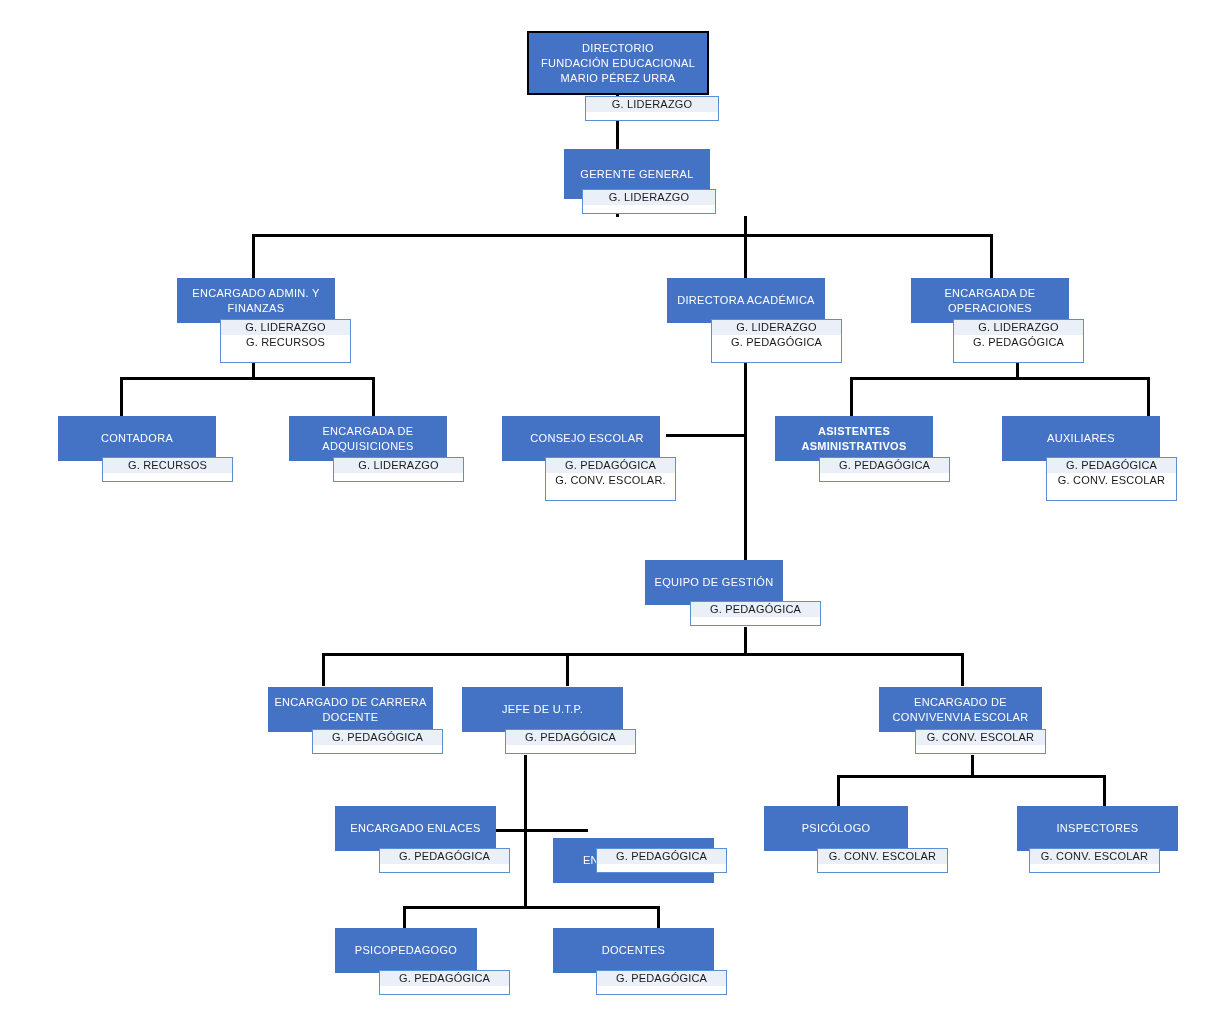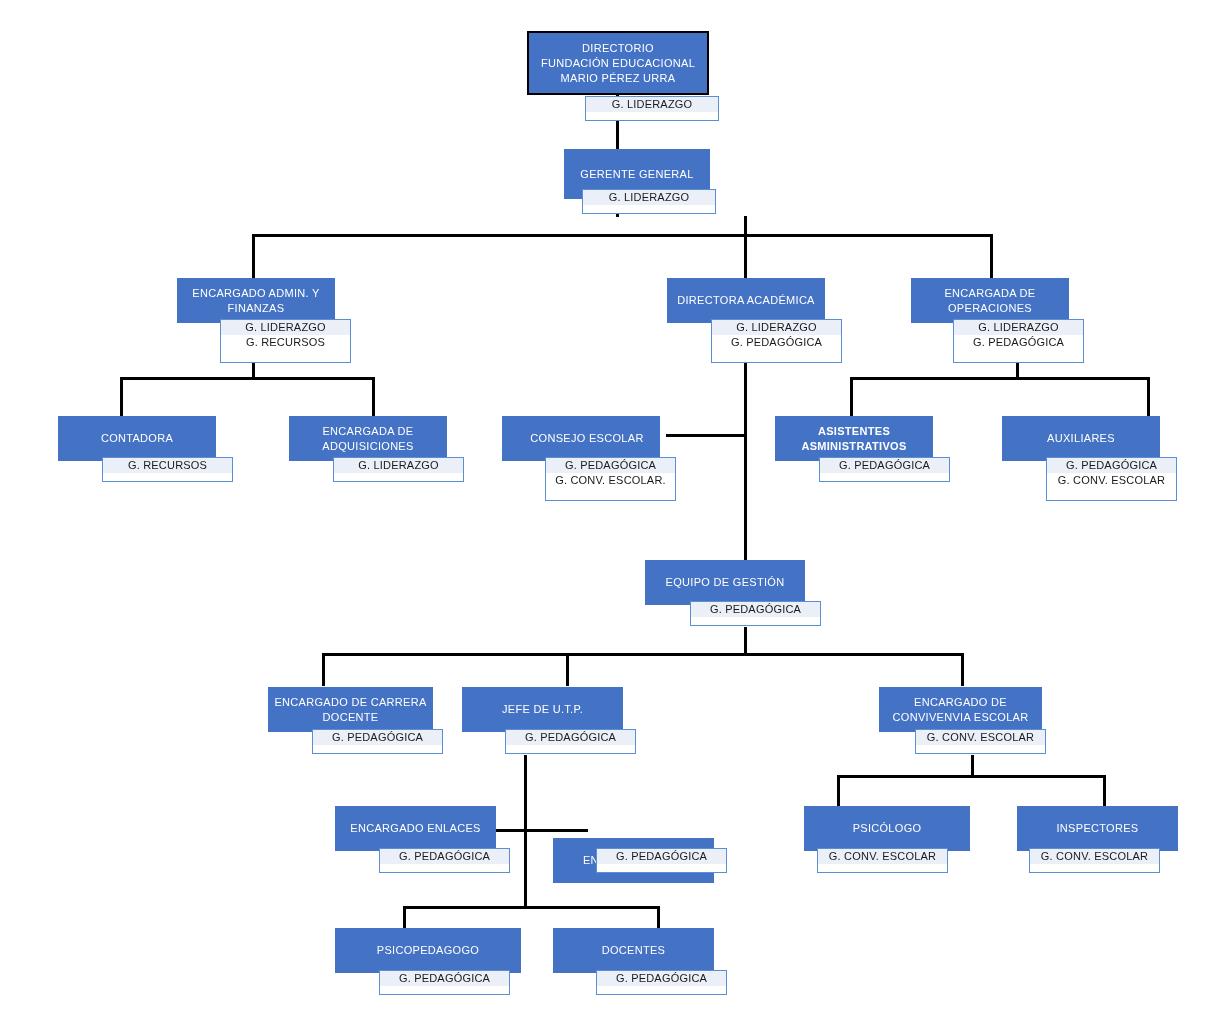--- a/index.html
+++ b/index.html
@@ -198,21 +198,21 @@
   </div>
 
   <div class="node" style="left:1002px; top:416px; width:158px; height:45px;">
     <span class="node-title">AUXILIARES</span>
   </div>
   <div class="tagbox" style="left:1046px; top:457px; width:131px; height:44px;">
     <div class="tag-line shaded">G. PEDAGÓGICA</div>
     <div class="tag-line plain">G. CONV. ESCOLAR</div>
   </div>
 
-  <div class="node" style="left:645px; top:560px; width:160px; height:45px;">
+  <div class="node" style="left:645px; top:560px; width:138px; height:45px;">
     <span class="node-title">EQUIPO DE GESTIÓN</span>
   </div>
   <div class="tagbox" style="left:690px; top:601px; width:131px; height:25px;">
     <div class="tag-line shaded">G. PEDAGÓGICA</div>
   </div>
 
   <div class="node" style="left:268px; top:687px; width:165px; height:45px;">
     <span class="node-title">ENCARGADO DE CARRERA
 DOCENTE</span>
   </div>
@@ -242,35 +242,35 @@
     <div class="tag-line shaded">G. PEDAGÓGICA</div>
   </div>
 
   <div class="node" style="left:553px; top:838px; width:161px; height:45px;justify-content:center;">
     <span class="node-title">ENCARGADO CRA</span>
   </div>
   <div class="tagbox" style="left:596px; top:848px; width:131px; height:25px;">
     <div class="tag-line shaded">G. PEDAGÓGICA</div>
   </div>
 
-  <div class="node" style="left:804px; top:806px; width:166px; height:45px;">
+  <div class="node" style="left:764px; top:806px; width:144px; height:45px;">
     <span class="node-title">PSICÓLOGO</span>
   </div>
   <div class="tagbox" style="left:817px; top:848px; width:131px; height:25px;">
     <div class="tag-line shaded">G. CONV. ESCOLAR</div>
   </div>
 
   <div class="node" style="left:985px; top:806px; width:161px; height:45px;margin-left:32px;">
     <span class="node-title">INSPECTORES</span>
   </div>
   <div class="tagbox" style="left:1029px; top:848px; width:131px; height:25px;">
     <div class="tag-line shaded">G. CONV. ESCOLAR</div>
   </div>
 
-  <div class="node" style="left:335px; top:928px; width:186px; height:45px;">
+  <div class="node" style="left:335px; top:928px; width:142px; height:45px;">
     <span class="node-title">PSICOPEDAGOGO</span>
   </div>
   <div class="tagbox" style="left:379px; top:970px; width:131px; height:25px;">
     <div class="tag-line shaded">G. PEDAGÓGICA</div>
   </div>
 
   <div class="node" style="left:553px; top:928px; width:161px; height:45px;">
     <span class="node-title">DOCENTES</span>
   </div>
   <div class="tagbox" style="left:596px; top:970px; width:131px; height:25px;">

